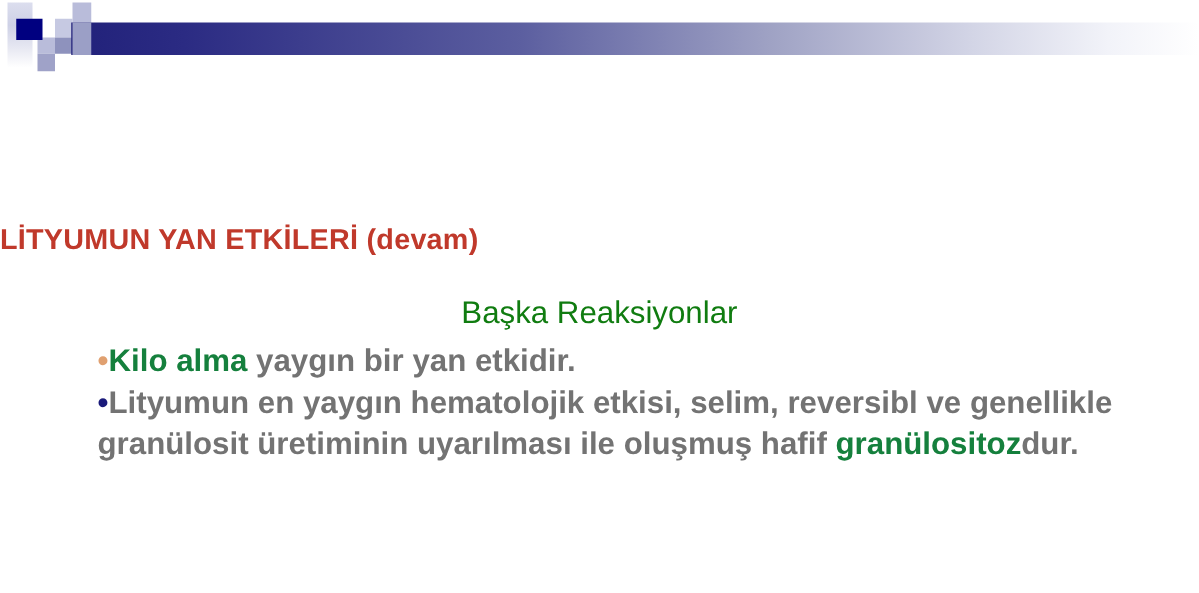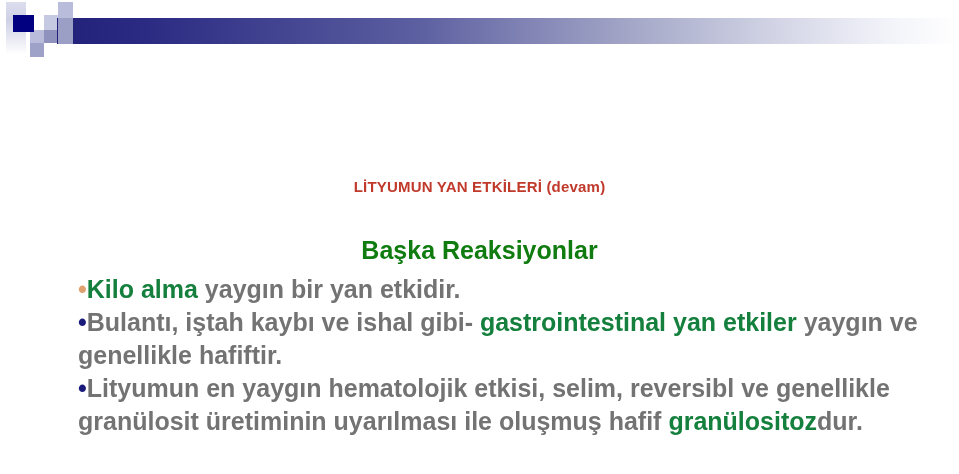--- a/index.html
+++ b/index.html
@@ -98,37 +98,37 @@
     top: 70px;
     width: 959px;
     height: 404px;
   }
 
   #slide-title {
     position: absolute;
     left: 0;
     top: 108px;
     width: 959px;
-    text-align: center;
+    text-align: left;
     color: #c0392b;
-    font-size: 15px;
+    font-size: 23px;
     font-weight: bold;
     letter-spacing: 0.2px;
     white-space: nowrap;
   }
 
   #slide-subtitle {
     position: absolute;
     left: 0;
     top: 166px;
     width: 959px;
     text-align: center;
     color: #107c10;
     font-size: 25px;
-    font-weight: bold;
+    font-weight: normal;
   }
 
   #bullet-list {
     position: absolute;
     left: 78px;
     top: 203px;
     width: 870px;
   }
 
   .bullet-para {
@@ -172,22 +172,19 @@
   <div id="slide-title">LİTYUMUN YAN ETKİLERİ (devam)</div>
 
   <div id="slide-subtitle">Başka Reaksiyonlar</div>
 
   <div id="bullet-list">
 
     <p class="bullet-para">
       <span class="bullet-dot accent">•</span><span class="txt-tan">Kilo alma</span><span class="txt-navy"> yaygın bir yan etkidir.</span><span class="txt-tan"></span><span class="txt-navy"></span>
     </p>
 
-    <p class="bullet-para">
-      <span class="bullet-dot">•</span><span class="txt-tan"></span><span class="txt-navy">Bulantı, iştah kaybı ve ishal gibi- </span><span class="txt-tan">gastrointestinal yan etkiler</span><span class="txt-navy"> yaygın ve genellikle hafiftir.</span>
-    </p>
 
     <p class="bullet-para">
       <span class="bullet-dot">•</span><span class="txt-tan"></span><span class="txt-navy">Lityumun en yaygın hematolojik etkisi, selim, reversibl ve genellikle granülosit üretiminin uyarılması ile oluşmuş hafif </span><span class="txt-tan">granülositoz</span><span class="txt-navy">dur.</span>
     </p>
 
   </div>
 </div>
 
 </body></html>

